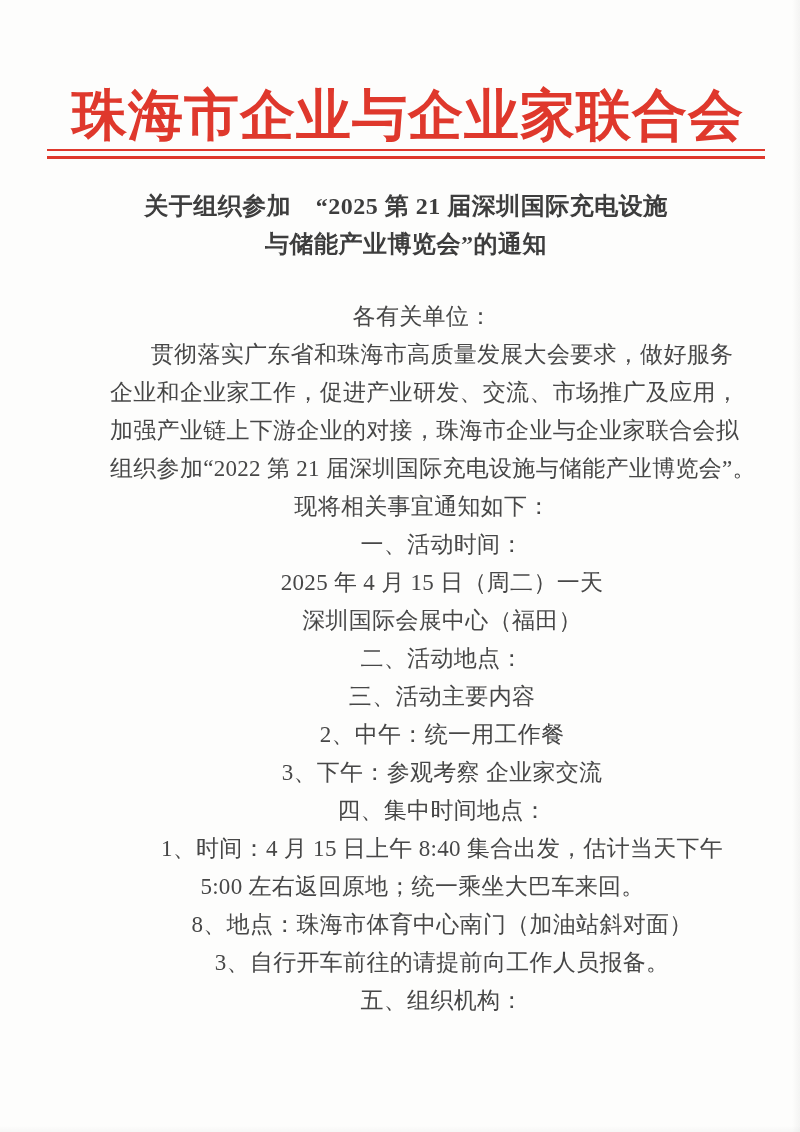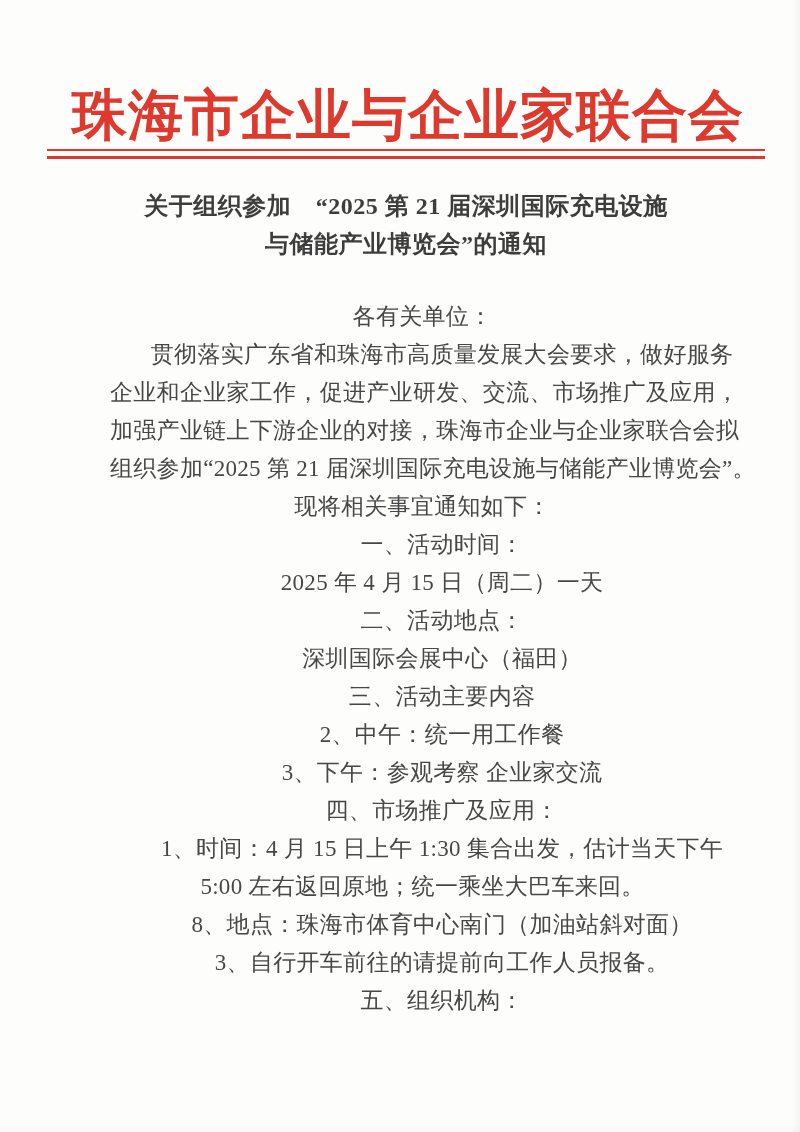--- a/index.html
+++ b/index.html
@@ -74,30 +74,30 @@
   <div class="title">
     <div>关于组织参加　“2025 第 21 届深圳国际充电设施</div>
     <div>与储能产业博览会”的通知</div>
   </div>
 
   <div class="body-text">
     <div class="line">各有关单位：</div>
     <div class="line indent">贯彻落实广东省和珠海市高质量发展大会要求，做好服务</div>
     <div class="line">企业和企业家工作，促进产业研发、交流、市场推广及应用，</div>
     <div class="line">加强产业链上下游企业的对接，珠海市企业与企业家联合会拟</div>
-    <div class="line">组织参加“2025 第 21 届深圳国际充电设施与储能产业博览会”。</div>
+    <div class="line">组织参加“2022 第 21 届深圳国际充电设施与储能产业博览会”。</div>
     <div class="line">现将相关事宜通知如下：</div>
     <div class="line indent">一、活动时间：</div>
     <div class="line indent">2025 年 4 月 15 日（周二）一天</div>
+    <div class="line indent">深圳国际会展中心（福田）</div>
     <div class="line indent">二、活动地点：</div>
-    <div class="line indent">深圳国际会展中心（福田）</div>
     <div class="line indent">三、活动主要内容</div>
     <div class="line indent">2、中午：统一用工作餐</div>
     <div class="line indent">3、下午：参观考察 企业家交流</div>
-    <div class="line indent">四、市场推广及应用：</div>
-    <div class="line indent">1、时间：4 月 15 日上午 1:30 集合出发，估计当天下午</div>
+    <div class="line indent">四、集中时间地点：</div>
+    <div class="line indent">1、时间：4 月 15 日上午 8:40 集合出发，估计当天下午</div>
     <div class="line">5:00 左右返回原地；统一乘坐大巴车来回。</div>
     <div class="line indent">8、地点：珠海市体育中心南门（加油站斜对面）</div>
     <div class="line indent">3、自行开车前往的请提前向工作人员报备。</div>
     <div class="line indent">五、组织机构：</div>
   </div>
 
 </div>
 
 </body></html>

